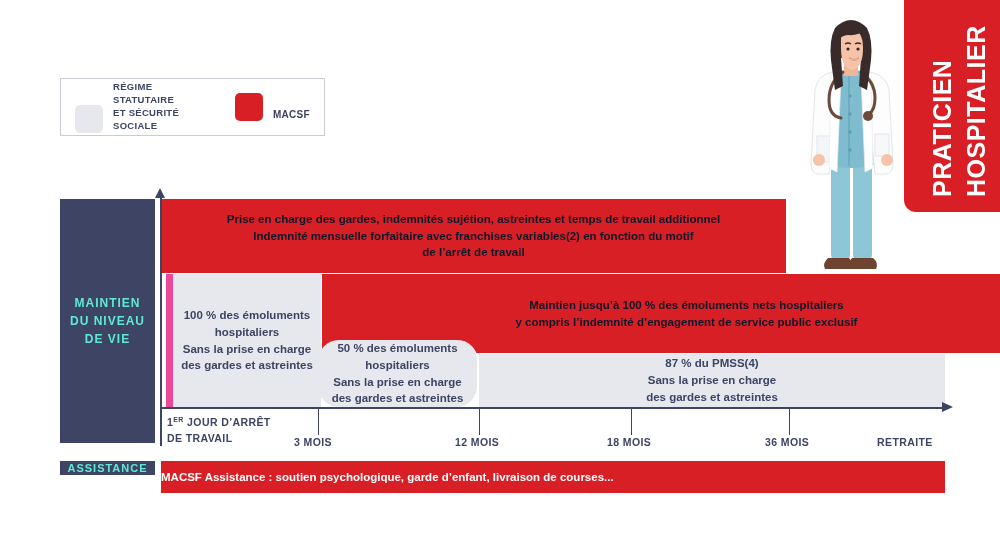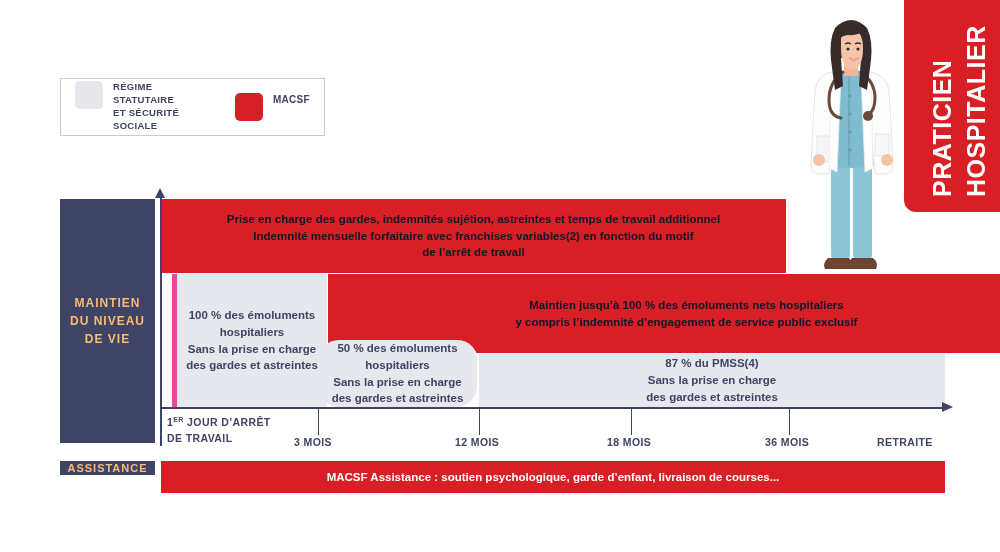--- a/index.html
+++ b/index.html
@@ -16,21 +16,21 @@
 
   
   .legend {
     position: absolute; left: 60px; top: 78px;
     width: 265px; height: 58px;
     border: 1px solid #c9cbd6;
     background: #fff;
     display: flex; align-items: center;
     padding: 0 14px;
   }
-  .legend-item { display: flex; align-items: flex-start; }
+  .legend-item { display: flex; align-items: flex-end; }
   .legend-swatch { width: 28px; height: 28px; border-radius: 5px; flex: 0 0 auto; }
   .legend-swatch.grey { background: #e6e8ed; }
   .legend-swatch.red  { background: #d81f26; }
   .legend-label {
     font-size: 9.5px; font-weight: bold; letter-spacing: .3px;
     line-height: 1.35; margin-left: 10px; color: #3d4464;
     text-transform: uppercase; white-space: pre-line;
   }
   .legend-item.second { margin-left: 26px; }
   .legend-item.second .legend-label { font-size: 10px; }
@@ -57,21 +57,21 @@
   .vtab-line.l1 { left: 26px; top: 197px; }
   .vtab-line.l2 { left: 60px; top: 197px; }
 
   
   .doctor { position: absolute; left: 795px; top: 8px; width: 110px; height: 268px; }
 
   
   .side-block {
     position: absolute;
     background: #3d4464;
-    color: #fdba74;
+    color: #5eead4;
     display: flex; align-items: center; justify-content: center;
     text-align: center;
     font-weight: bold;
     letter-spacing: 1px;
     text-transform: uppercase;
   }
   .side-main {
     left: 60px; top: 199px; width: 95px; height: 244px;
     font-size: 12px; line-height: 1.5;
   }
@@ -89,22 +89,22 @@
   .band.red { background: #d81f26; color: #0f172a; }
   .band.grey { background: #e6e8ed; color: #3d4464; }
   .band-text { font-size: 11.5px; font-weight: bold; line-height: 1.45; padding: 0 8px; }
   .band.red .band-text { font-size: 11.5px; }
 
   
   .b-red-top  { left: 161px; top: 199px; width: 625px; height: 74px; }
   
   .b-red-mid  { left: 318px; top: 274px; width: 737px; height: 79px; }
   
-  .b-grey-1   { left: 172px; top: 274px; width: 156px; height: 133px;
-                border-left: 5px solid #ec4899; border-right: 1px solid #fff; }
+  .b-grey-1   { left: 166px; top: 274px; width: 156px; height: 133px;
+                border-left: 7px solid #ec4899; border-right: 1px solid #fff; }
   
   .b-grey-2   { left: 318px; top: 340px; width: 160px; height: 67px;
                 border-right: 1px solid #fff; border-radius: 21px; }
   
   .b-grey-3   { left: 479px; top: 354px; width: 466px; height: 53px; }
 
   
   .axis-x {
     position: absolute; left: 161px; top: 407px; width: 784px; height: 1.6px;
     background: #3d4464;
@@ -135,21 +135,21 @@
     font-size: 10.5px; font-weight: bold; letter-spacing: .4px;
     color: #3d4464; white-space: nowrap; text-transform: uppercase;
   }
   .tick-label.two-line { top: 414px; line-height: 1.55; }
   .tick-label sup { font-size: 7px; }
 
   
   .assist-bar {
     position: absolute; left: 161px; top: 461px; width: 784px; height: 32px;
     background: #d81f26; color: #fff;
-    display: flex; align-items: center; justify-content: center;
+    display: flex; align-items: center; justify-content: flex-start;
     font-size: 11.5px; font-weight: bold;
   }
 </style>
 </head>
 <body>
 
 <div id="stage">
 
   <div class="vtab">
     <div class="vtab-inner">

